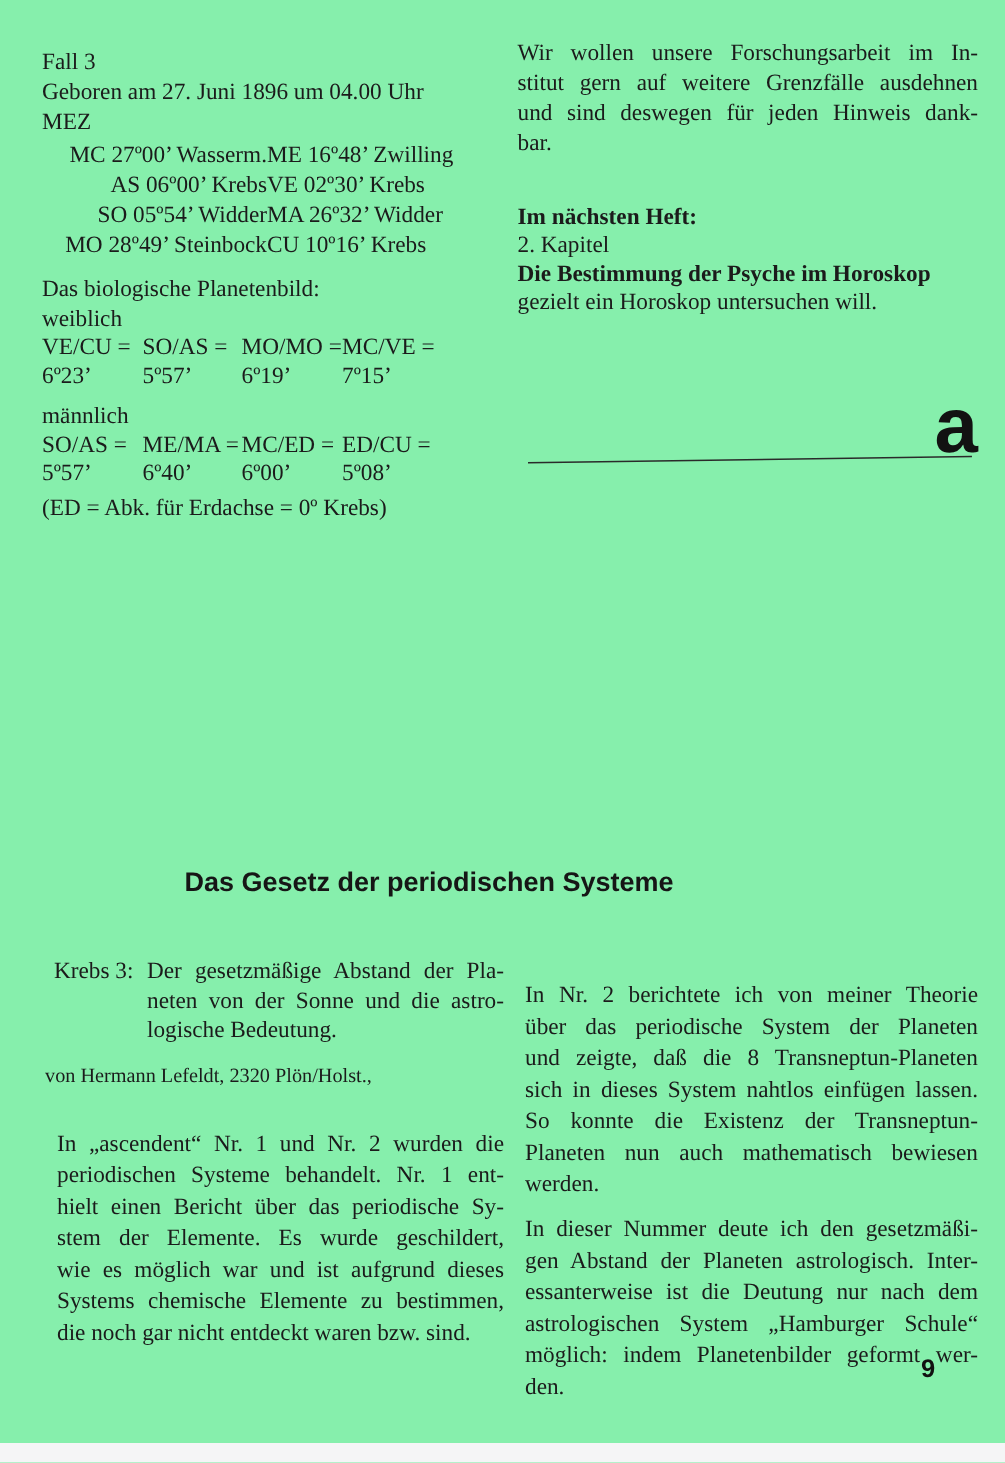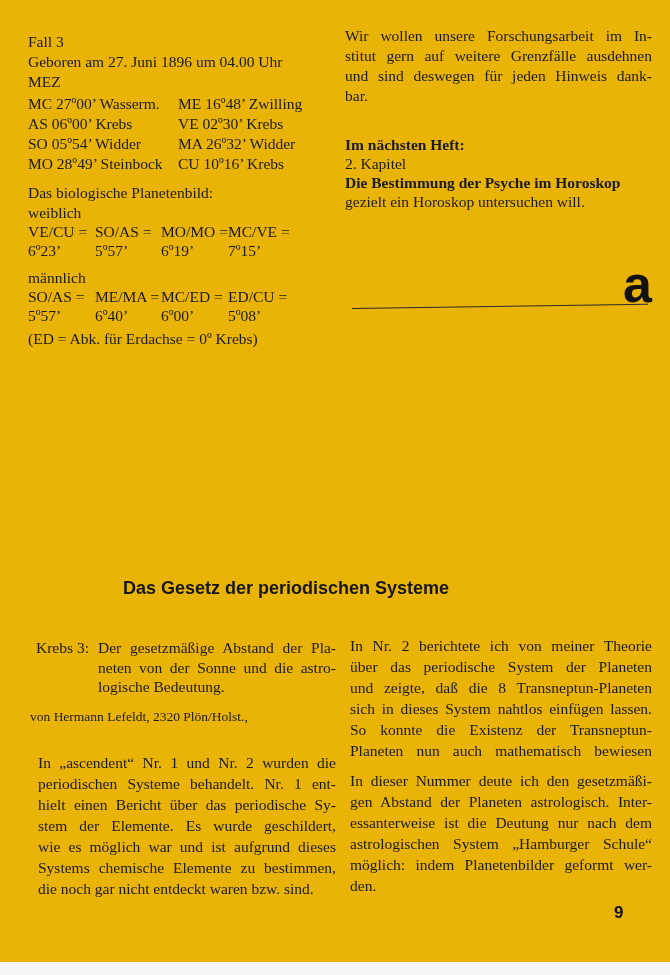--- a/index.html
+++ b/index.html
@@ -4,29 +4,29 @@
 <style>
   html,body{margin:0;padding:0;}
   body{
     width:670px;height:975px;
     background:#e9e9e9;
     font-family:"Liberation Serif", serif;
   }
   .page{
     position:relative;
     width:670px;height:975px;
-    background:#eab308;
+    background:#86efac;
     color:#1b1b1b;
     overflow:hidden;
   }
   .col{position:absolute;}
   .line{font-size:15.5px;line-height:20px;}
   .tz{text-align:left;}
   .prow{font-size:15.5px;line-height:20px;white-space:nowrap;}
-  .pa{display:inline-block;min-width:150px;}
+  .pa{display:inline-block;min-width:150px;text-align:right;}
   .bio-heading{font-size:15.5px;line-height:20px;margin-top:9px;}
   .bio-label{font-size:15.5px;line-height:19px;}
   .eq-grid{display:grid;grid-template-columns:67px 66px 67px auto;font-size:15.5px;line-height:19px;}
   .eq-cell{white-space:nowrap;}
   .bio-note{font-size:15.5px;line-height:20px;margin-top:4px;}
   .just{
     margin:0;
     font-size:15.5px;line-height:20px;
     white-space:pre-line;
     text-align:justify;
@@ -160,28 +160,29 @@
       <p class="just">In „ascendent“ Nr. 1 und Nr. 2 wurden die
 periodischen Systeme behandelt. Nr. 1 ent-
 hielt einen Bericht über das periodische Sy-
 stem der Elemente. Es wurde geschildert,
 wie es möglich war und ist aufgrund dieses
 Systems chemische Elemente zu bestimmen,</p>
       <div class="lastline">die noch gar nicht entdeckt waren bzw. sind.</div>
     </div>
   </section>
 
-  <section class="col lower" style="left:350px;top:635px;width:302px;">
+  <section class="col lower" style="left:350px;top:653px;width:302px;">
     <div>
       <p class="just">In Nr. 2 berichtete ich von meiner Theorie
 über das periodische System der Planeten
 und zeigte, daß die 8 Transneptun-Planeten
 sich in dieses System nahtlos einfügen lassen.
 So konnte die Existenz der Transneptun-
 Planeten nun auch mathematisch bewiesen</p>
+      <div class="lastline">werden.</div>
     </div>
     <div class="rb-para2">
       <p class="just">In dieser Nummer deute ich den gesetzmäßi-
 gen Abstand der Planeten astrologisch. Inter-
 essanterweise ist die Deutung nur nach dem
 astrologischen System „Hamburger Schule“
 möglich: indem Planetenbilder geformt wer-</p>
       <div class="lastline">den.</div>
     </div>
   </section>

